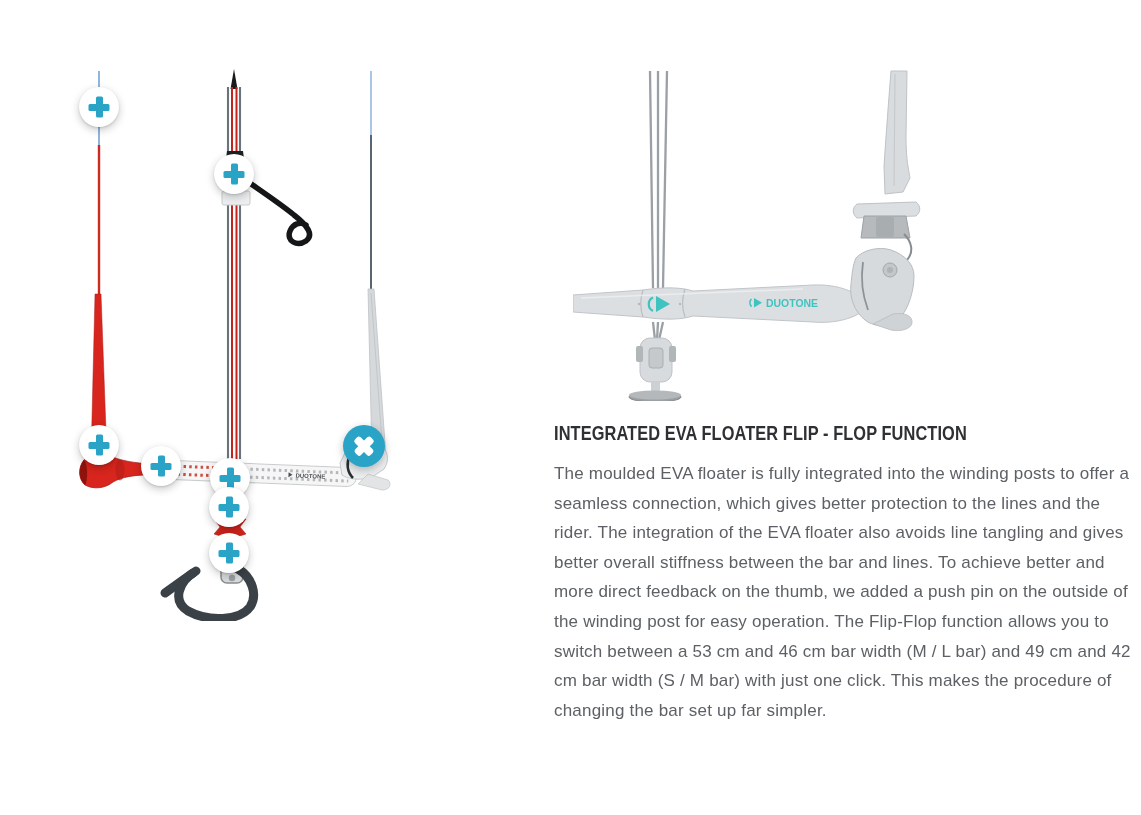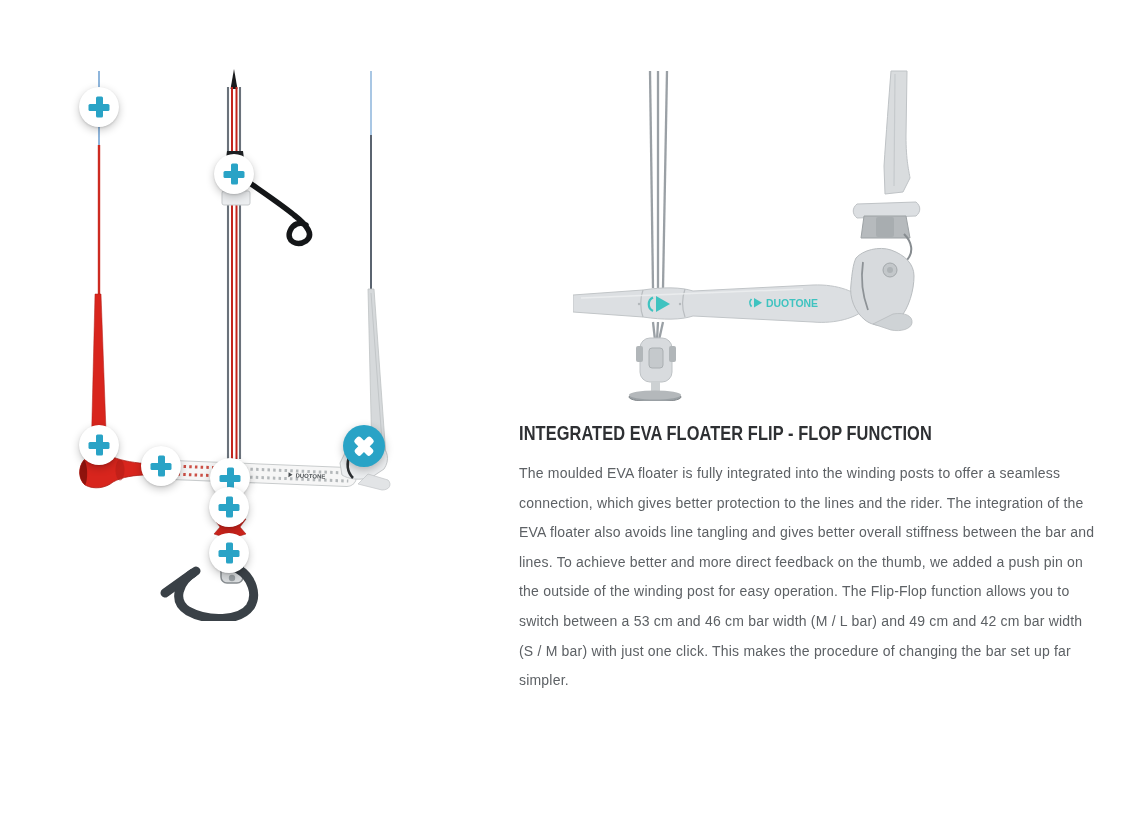--- a/index.html
+++ b/index.html
@@ -33,29 +33,29 @@
     transform:translateY(-50%);width:100%;height:7px;border-radius:1.5px;
     background:var(--hotspot-teal,#29a3c6);}
   .hotspot .glyph::after{content:"";position:absolute;top:0;left:50%;
     transform:translateX(-50%);height:100%;width:7px;border-radius:1.5px;
     background:var(--hotspot-teal,#29a3c6);}
   .hotspot.close .glyph::before,.hotspot.close .glyph::after{
     background:#ffffff;height:7.5px;border-radius:2.5px;}
   .hotspot.close .glyph::after{width:7.5px;height:100%;}
 
   
-  .content{position:absolute;left:519px;top:424px;width:580px;}
+  .content{position:absolute;left:554px;top:424px;width:580px;}
   .content h2{
     margin:0;font-size:19.5px;line-height:18px;font-weight:bold;
     color:var(--heading-color,#2e3033);
     transform:scaleX(.84);transform-origin:left center;white-space:nowrap;
     letter-spacing:.1px;
   }
   .content p{
-    margin:17px 0 0;font-size:14px;line-height:29.6px;letter-spacing:.2px;
+    margin:17px 0 0;font-size:17px;line-height:29.6px;letter-spacing:.2px;
     color:var(--body-color,#5d6165);
   }
   svg text{font-family:"Liberation Sans", sans-serif;}
 </style>
 </head>
 <body>
 
 <figure class="figure" id="left-figure">
   <svg viewBox="0 0 420 560">
 

